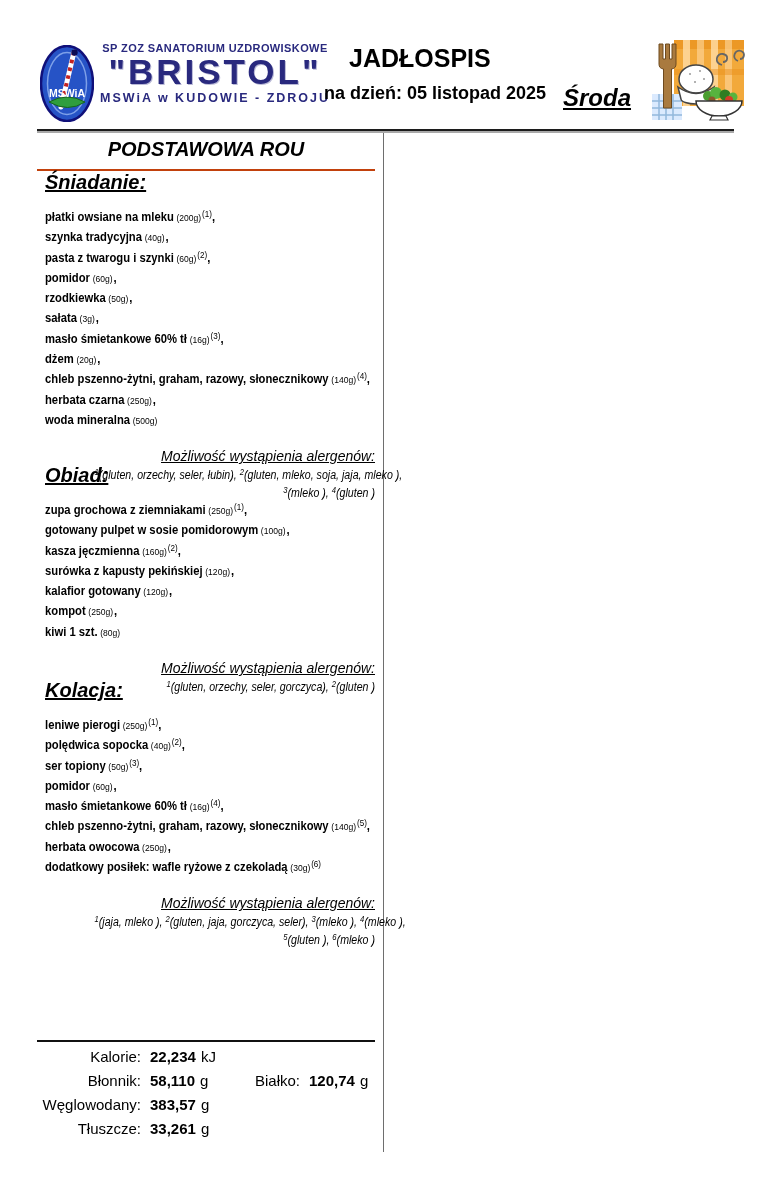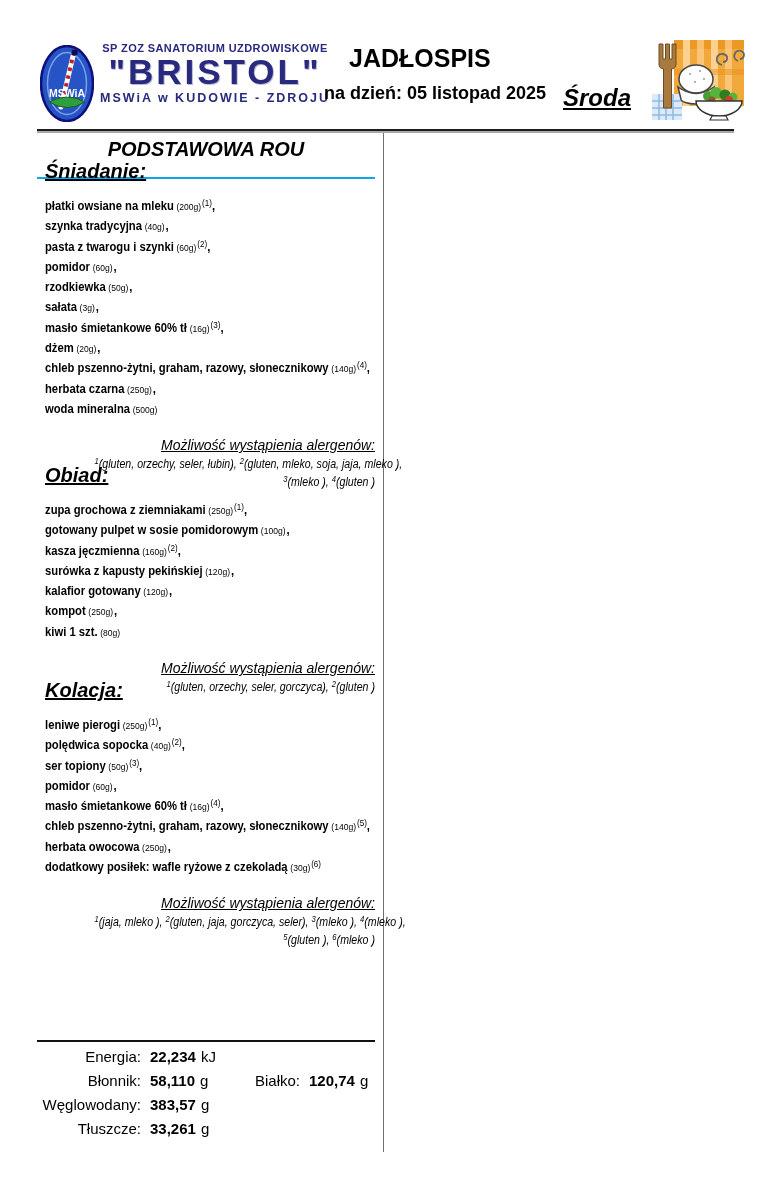--- a/index.html
+++ b/index.html
@@ -16,25 +16,25 @@
   .org-l2 { font-size:12.5px; font-weight:bold; letter-spacing:2px; }
   .doc-title { position:absolute; left:349px; top:44px; width:172px; text-align:left; font-size:25px; font-weight:bold; }
   .date-line { position:absolute; left:315px; top:83px; width:240px; text-align:center; font-size:18px; font-weight:bold; white-space:nowrap; }
   .weekday { position:absolute; left:563px; top:84px; font-size:24px; font-weight:bold; font-style:italic; text-decoration:underline; }
   .food-icon { position:absolute; left:650px; top:38px; width:108px; height:86px; }
   .header-rule { position:absolute; left:37px; top:129px; width:697px; height:2px; background:#1c1c1c; box-shadow:0 2px 0 rgba(140,140,140,.75); }
 
   
   .v-divider { position:absolute; left:383px; top:133px; width:1px; height:1019px; background:#6e6e6e; }
   .diet-head { position:absolute; left:37px; top:138px; width:338px; text-align:center;
-               font-size:20px; font-weight:bold; font-style:italic; padding-bottom:16px; border-bottom:2px solid #0ea5e9; }
+               font-size:20px; font-weight:bold; font-style:italic; padding-bottom:8px; border-bottom:2px solid #c2410c; }
 
   
   .meal { position:absolute; left:45px; width:330px; }
-  .meals > .meal:nth-of-type(1) { top:160px; }
+  .meals > .meal:nth-of-type(1) { top:171px; }
   .meals > .meal:nth-of-type(2) { top:464px; }
   .meals > .meal:nth-of-type(3) { top:679px; }
   .meal-title { font-size:20px; font-weight:bold; font-style:italic; text-decoration:underline; line-height:23px; margin-bottom:12px; }
   .item-line { font-size:12.5px; font-weight:bold; line-height:16.3px; white-space:nowrap;
                transform:scaleX(.9); transform-origin:0 50%; }
   .i-amt { font-size:9.5px; font-weight:normal; margin-left:3px; }
   .i-sup { font-size:9px; font-weight:normal; vertical-align:4px; margin-left:1px; }
   .i-tail { font-size:12.5px; font-weight:bold; }
   .allergen-head { margin-top:20px; font-size:14px; font-style:italic; text-decoration:underline; text-align:right; line-height:15.5px; }
   .allergen-line { font-size:12.5px; font-style:italic; text-align:right; line-height:15.5px; white-space:nowrap;
@@ -247,21 +247,21 @@
         </div>
       </section>
 
   </div>
 
   <div class="summary-rule"></div>
   <div class="summary">
 
 
       <div class="s-row">
-        <span class="s-label">Energia:</span>
+        <span class="s-label">Kalorie:</span>
         <span class="s-value">22,234</span>
         <span class="s-unit">kJ</span>
       </div>
 
       <div class="s-row">
         <span class="s-label">Błonnik:</span>
         <span class="s-value">58,110</span>
         <span class="s-unit">g</span>
       </div>
 

